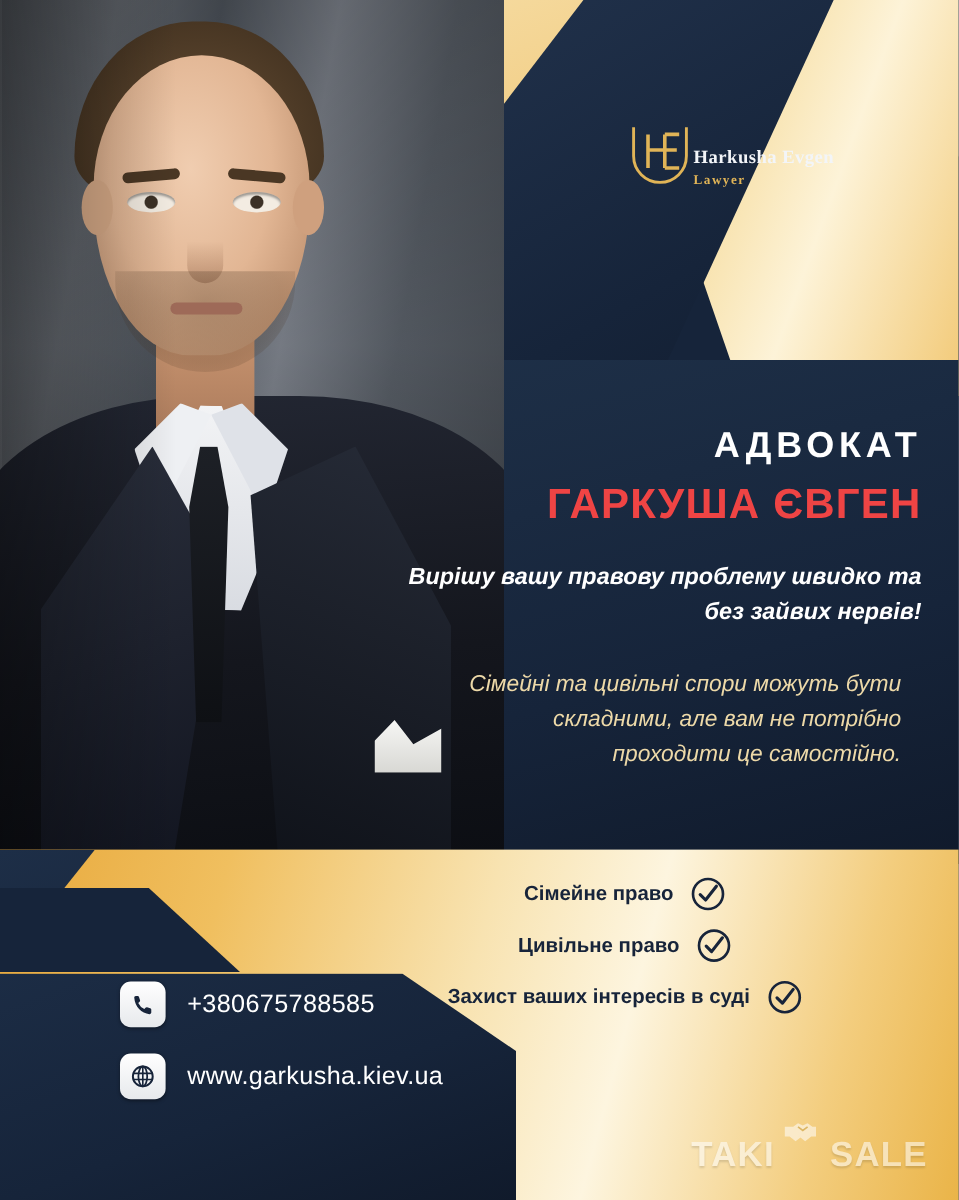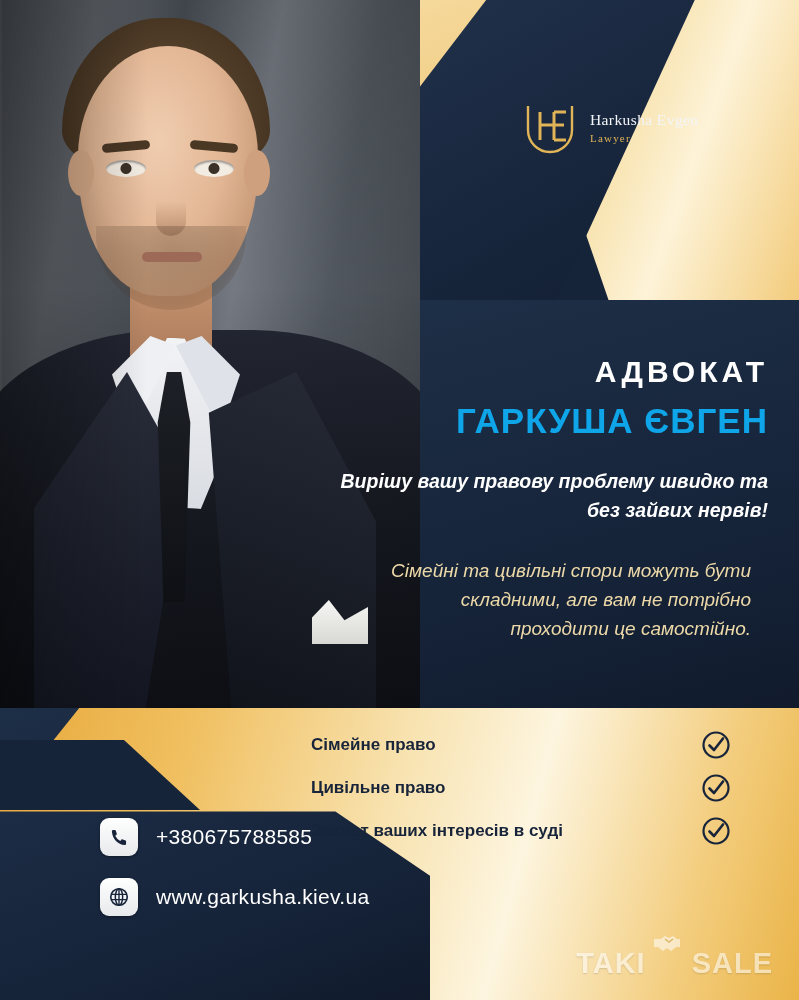--- a/index.html
+++ b/index.html
@@ -222,22 +222,23 @@
     width: 507px; height: 420px;
     background: linear-gradient(165deg, #1e3048 0%, #16243a 60%, #101a2b 100%);
     clip-path: polygon(12% 0, 100% 0, 100% 100%, 0 100%);
   }
 
   
   .logo {
     position: absolute;
     left: 524px; top: 100px;
     display: flex;
-    align-items: center;
-    gap: 14px;
+    align-items: flex-end;
+    gap: 2px;
+    font-weight: bold;
   }
   .logo-mark {
     position: relative;
     width: 52px; height: 56px;
   }
   .logo-mark svg { display: block; }
   .logo-text { line-height: 1.1; }
   .logo-name {
     color: #f3f5f8;
     font-size: 15.5px;
@@ -260,21 +261,21 @@
     text-align: right;
   }
   .kicker {
     color: #ffffff;
     font-size: 30px;
     font-weight: bold;
     letter-spacing: 4px;
     margin: 0 0 12px 0;
   }
   .title {
-    color: #0ea5e9;
+    color: #ef4444;
     font-size: 35px;
     font-weight: bold;
     letter-spacing: 1px;
     margin: 0 0 26px 0;
     white-space: nowrap;
   }
   .subtitle {
     color: #ffffff;
     font-size: 19.5px;
     font-weight: bold;
@@ -325,21 +326,21 @@
     position: absolute;
     right: 68px; top: 730px;
     width: 420px;
     display: flex;
     flex-direction: column;
     gap: 13px;
   }
   .service-row {
     display: flex;
     align-items: center;
-    justify-content: space-between;
+    justify-content: center;
     gap: 14px;
   }
   .service-label {
     color: #17243a;
     font-size: 17px;
     font-weight: bold;
     text-align: right;
   }
   .check-icon {
     flex: 0 0 auto;

